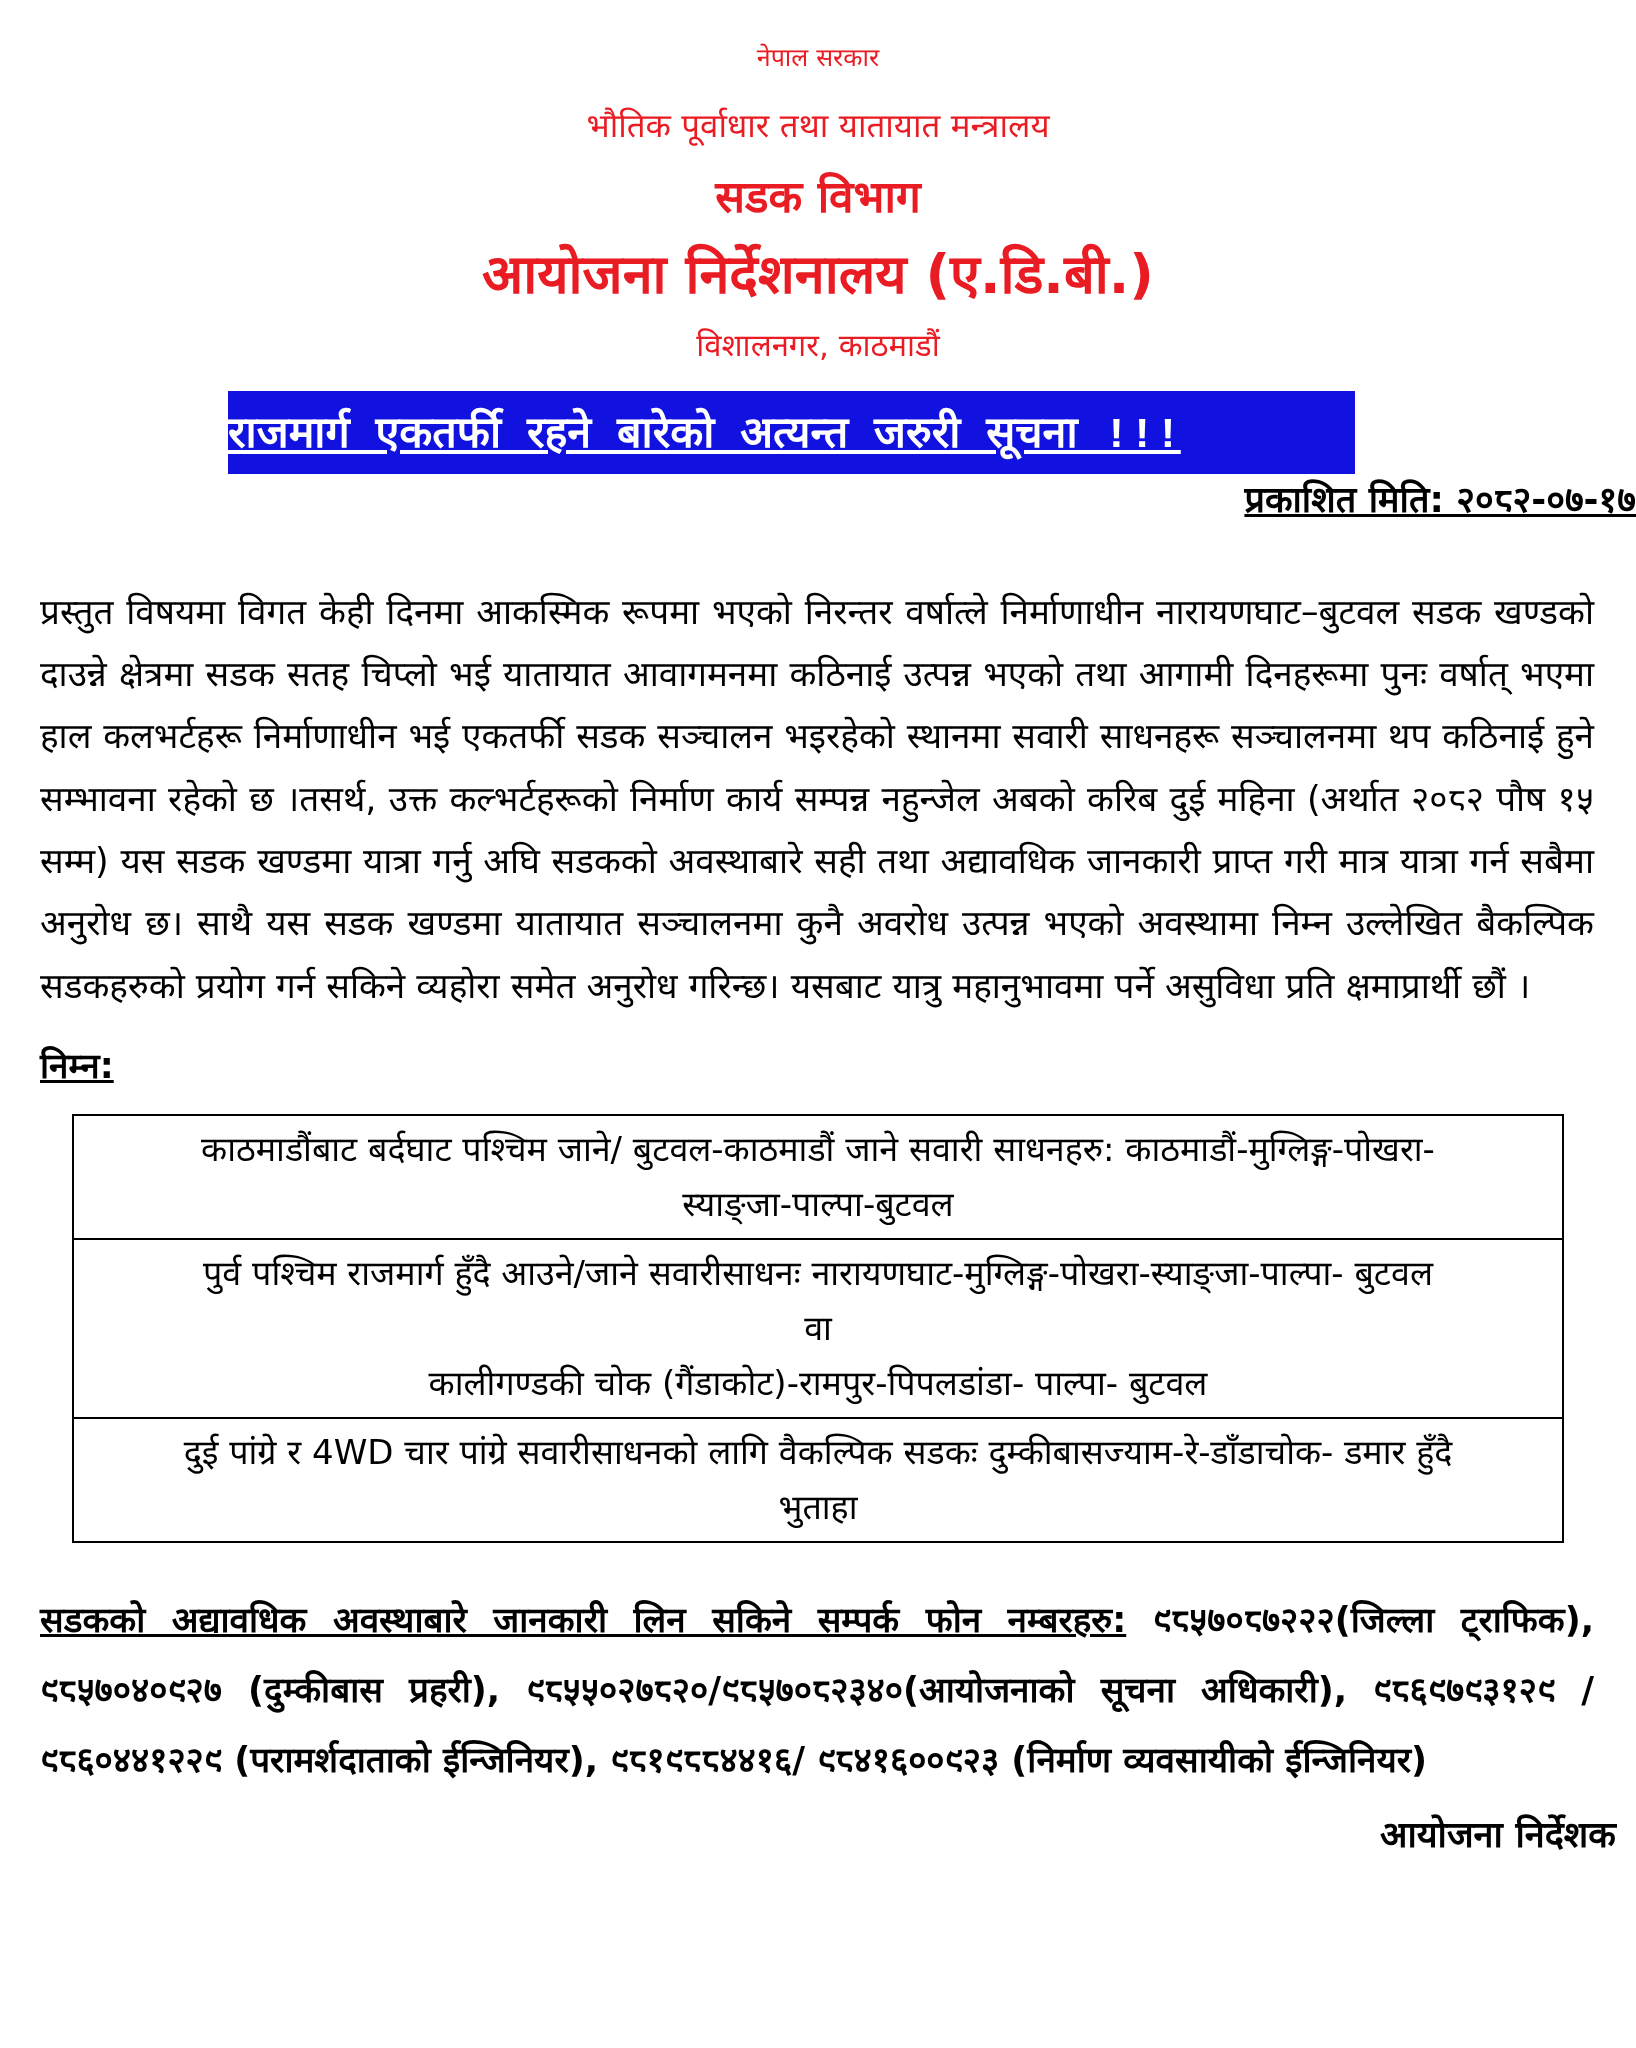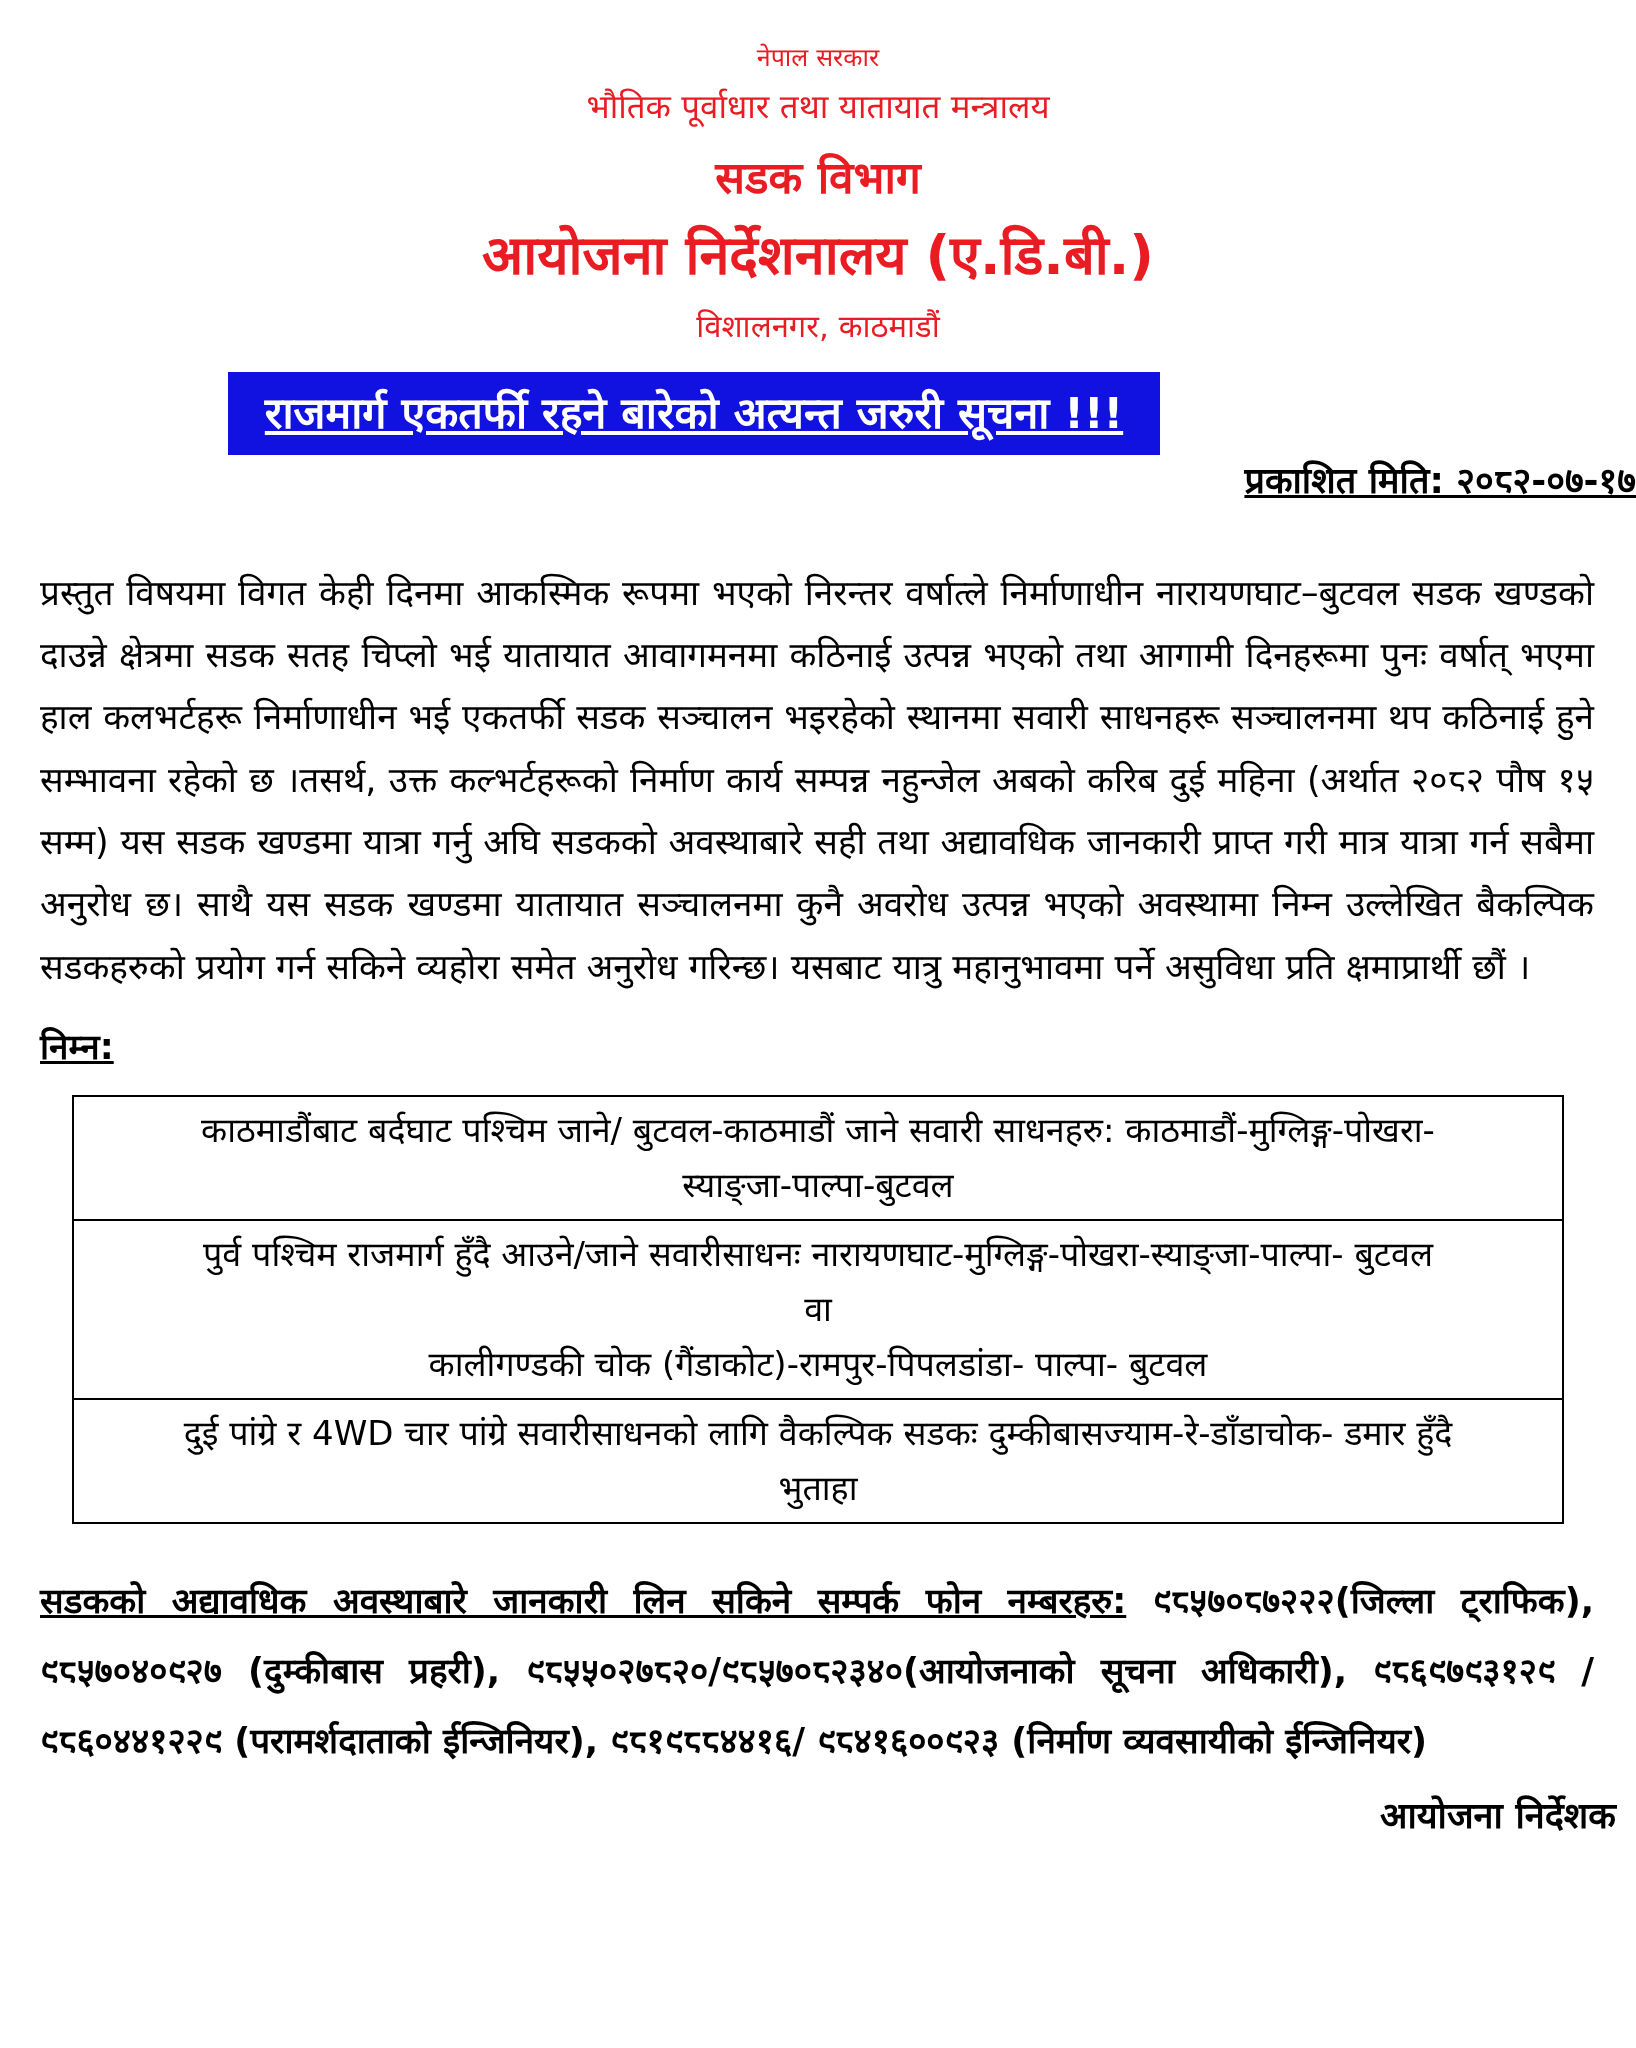--- a/index.html
+++ b/index.html
@@ -12,31 +12,31 @@
     position:relative;
     width:1636px;height:2048px;
     background:#ffffff;
     overflow:hidden;
     color:var(--ink);
     font-family:"DejaVu Sans","Liberation Sans",sans-serif;
   }
   
   .letterhead{text-align:center;padding-top:42px;}
   .h-gov{color:var(--red);font-size:25px;line-height:1.25;}
-  .h-ministry{color:var(--red);font-size:33px;line-height:1.25;margin-top:13px;}
+  .h-ministry{color:var(--red);font-size:33px;line-height:1.25;margin-top:32px;}
   .h-dept{color:var(--red);font-size:44px;font-weight:bold;line-height:1.2;margin-top:24px;}
   .h-dir{color:var(--red);font-size:54px;font-weight:bold;line-height:1.2;margin-top:20px;}
   .h-addr{color:var(--red);font-size:31px;line-height:1.25;margin-top:18px;}
   
   .banner{
     margin:26px 0 0 228px;
-    width:932px;
+    width:1127px;
     background:var(--blue);
-    text-align:center;
     padding:10px 0 14px 0;
+    font-family:Liberation Mono, monospace;
   }
   .banner-text{
     color:#ffffff;
     font-size:43px;
     font-weight:bold;
     text-decoration:underline;
     white-space:nowrap;
   }
   
   .pub-date{text-align:right;}

